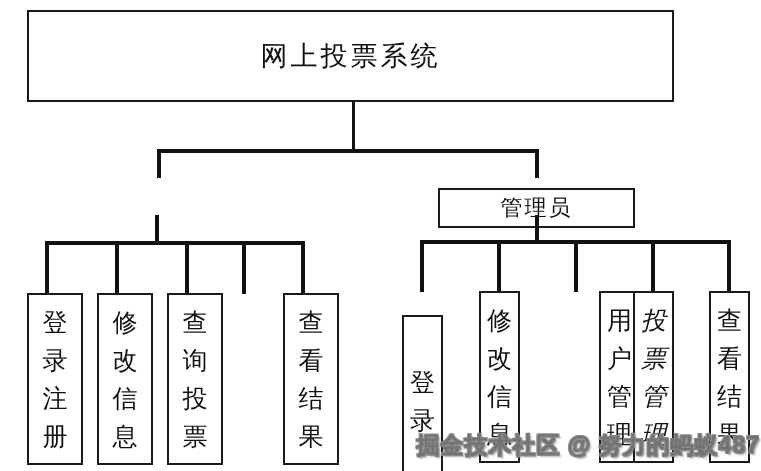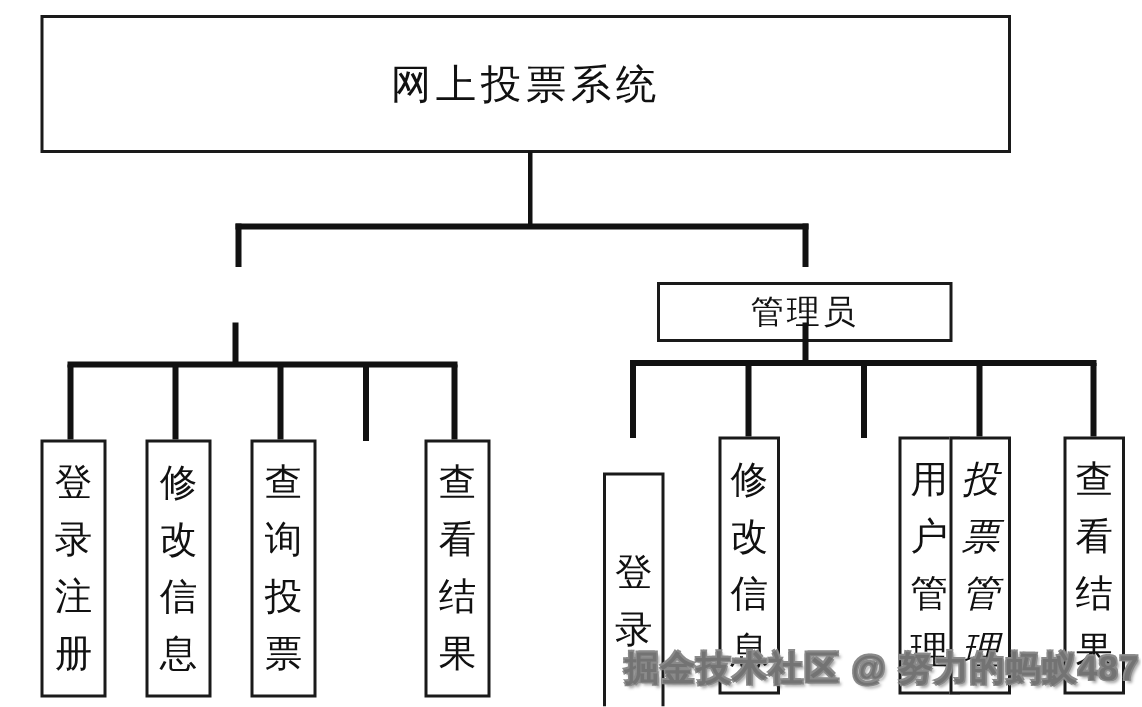--- a/index.html
+++ b/index.html
@@ -42,21 +42,21 @@
   .ud1{left:45px;} .ud2{left:115px;} .ud3{left:185px;} .ud4{left:242px;} .ud5{left:301px;}
   .udrop{top:243px;width:4px;height:51px;}
 
   
   .admin-stem {left:535px;top:215px;width:4px;height:27px;}
   .admin-hline{left:420px;top:240px;width:311px;height:4px;}
   .ad1{left:420px;} .ad2{left:497px;} .ad3{left:574px;} .ad4{left:651px;} .ad5{left:727px;}
   .adrop{top:242px;width:4px;height:50px;}
 
   
-  .leaf{width:44px;height:172px;font-size:25px;}
+  .leaf{width:56px;height:172px;font-size:25px;}
   .leaf-user{top:293px;}
   .leaf-admin{top:291px;width:41px;}
   .ul1{left:27px;}  .ul2{left:97px;}  .ul3{left:167px;} .ul4{left:224px;} .ul5{left:283px;}
   .al1{left:402px;margin-top:24px;} .al2{left:479px;} .al3{left:556px;margin-left:43px;} .al4{left:633px;font-style:italic;} .al5{left:709px;}
   .vtext{
     display:block;
     width:26px;
     word-break:break-all;
     text-align:center;
     line-height:38px;

